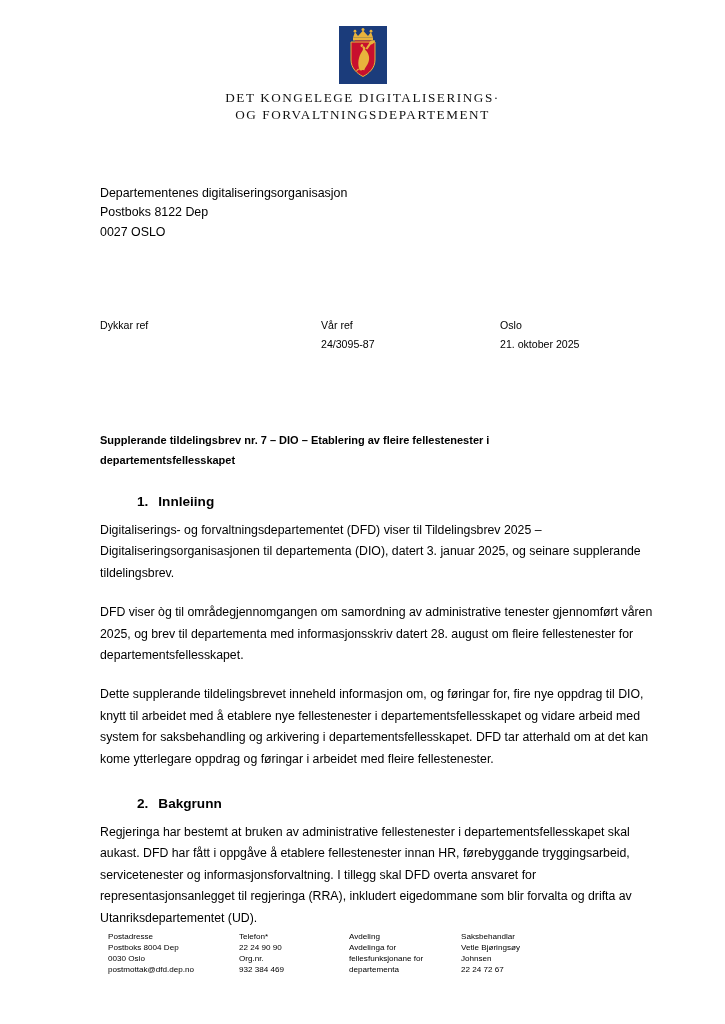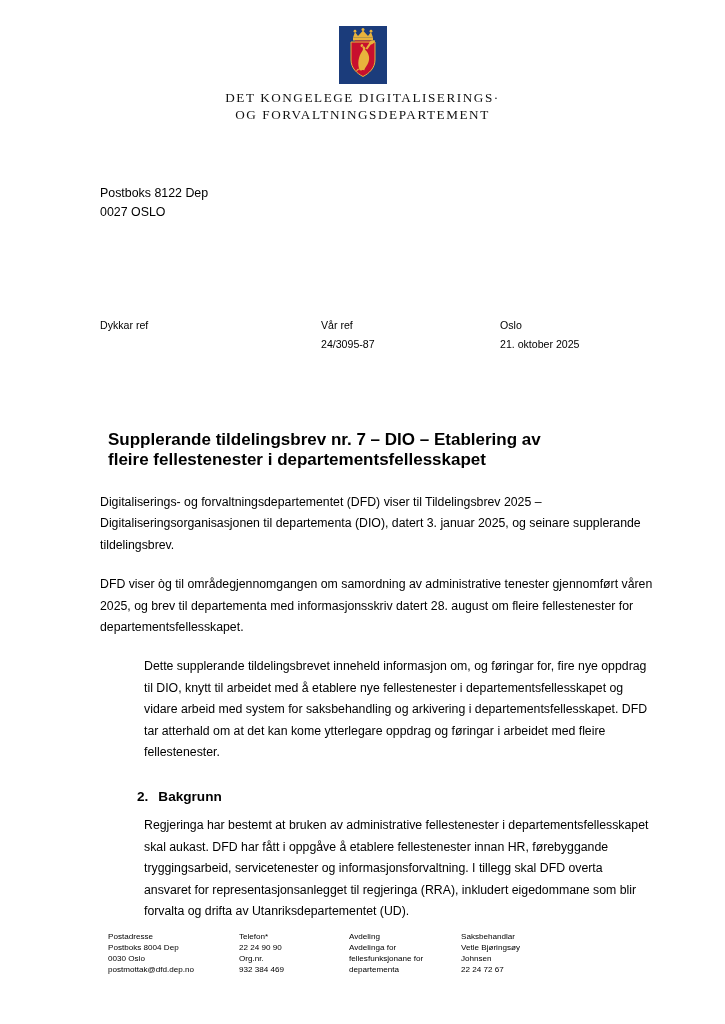--- a/index.html
+++ b/index.html
@@ -76,41 +76,41 @@
   .col-c { position: absolute; left: 400px; }
 
   
   .body-area {
     position: absolute;
     top: 430px;
     left: 100px;
     width: 553px;
   }
   .doc-title {
-    font-size: 17px;
+    font-size: 11px;
     font-weight: bold;
     line-height: 20px;
-    margin: 0 0 22px 8px;
+    margin: 0 0 22px 0;
     width: 470px;
   }
   .section-head {
     font-size: 13.6px;
     font-weight: bold;
     margin: 0 0 9px 0;
     padding-left: 37px;
     line-height: 19px;
   }
   .section-head .num { margin-right: 10px; }
   p.para {
     font-size: 12.3px;
     line-height: 21.4px;
     margin: 0 0 18px 0;
     text-align: left;
   }
-  p.para:last-child { margin-bottom: 0; margin-left: 44px; }
+  p.para:last-child { margin-bottom: 0; }
 
   .gap-before-sec2 { height: 24px; }
 
   
   .footer {
     position: absolute;
     top: 931px;
     left: 108px;
     width: 540px;
     font-size: 8.1px;
@@ -158,20 +158,21 @@
         <path d="M30.2 16.6 C31.8 14.6 34.2 13.8 36.2 14.8 C35.6 16.8 33.8 18.4 31.6 18.6 Z"></path>
         <path d="M20 43.6 C19 44.6 18 45.2 16.8 45.4 C17.4 44.2 18.2 43.2 19.2 42.4 Z"></path>
       </g>
     </svg>
 
     <div class="letterhead-line">DET KONGELEGE DIGITALISERINGS·</div>
     <div class="letterhead-line">OG FORVALTNINGSDEPARTEMENT</div>
   </div>
 
   <div class="recipient">
+    <div>Departementenes digitaliseringsorganisasjon</div>
     <div>Postboks 8122 Dep</div>
     <div>0027 OSLO</div>
   </div>
 
   <div class="refrow">
     <div class="refrow-head">
       <span class="col-a">Dykkar ref</span>
       <span class="col-b">Vår ref</span>
       <span class="col-c">Oslo</span>
     </div>
@@ -180,20 +181,23 @@
       <span class="col-b">24/3095-87</span>
       <span class="col-c">21. oktober 2025</span>
     </div>
   </div>
 
   <div class="body-area">
 
     <h1 class="doc-title">Supplerande tildelingsbrev nr. 7 – DIO – Etablering av fleire fellestenester i departementsfellesskapet</h1>
 
     <div>
+      <h2 class="section-head">
+        <span class="num">1.</span><span>Innleiing</span>
+      </h2>
       <p class="para">Digitaliserings- og forvaltningsdepartementet (DFD) viser til Tildelingsbrev 2025 – Digitaliseringsorganisasjonen til departementa (DIO), datert 3. januar 2025, og seinare supplerande tildelingsbrev.</p>
       <p class="para">DFD viser òg til områdegjennomgangen om samordning av administrative tenester gjennomført våren 2025, og brev til departementa med informasjonsskriv datert 28. august om fleire fellestenester for departementsfellesskapet.</p>
       <p class="para">Dette supplerande tildelingsbrevet inneheld informasjon om, og føringar for, fire nye oppdrag til DIO, knytt til arbeidet med å etablere nye fellestenester i departementsfellesskapet og vidare arbeid med system for saksbehandling og arkivering i departementsfellesskapet. DFD tar atterhald om at det kan kome ytterlegare oppdrag og føringar i arbeidet med fleire fellestenester.</p>
     </div>
 
     <div class="gap-before-sec2"></div>
 
     <div>
       <h2 class="section-head">
         <span class="num">2.</span><span>Bakgrunn</span>

